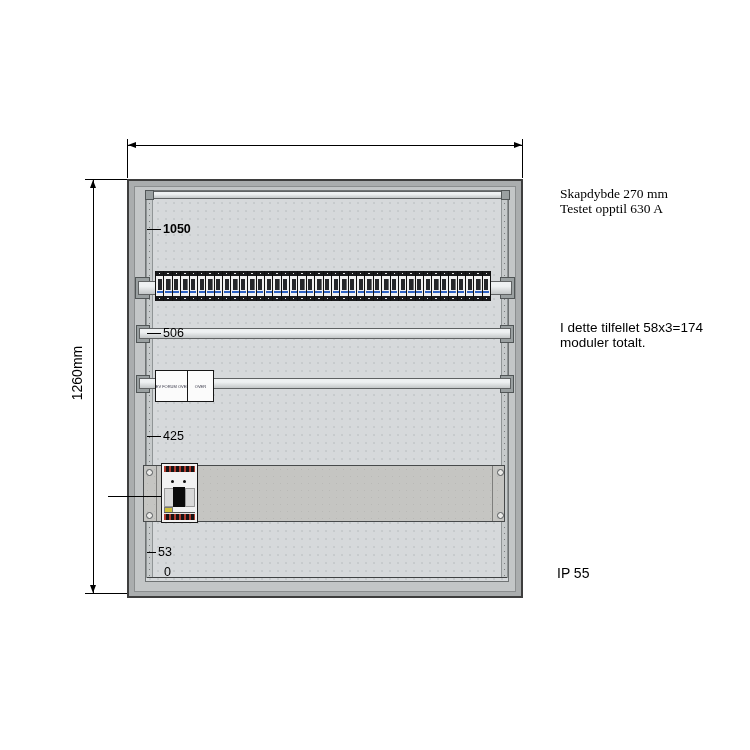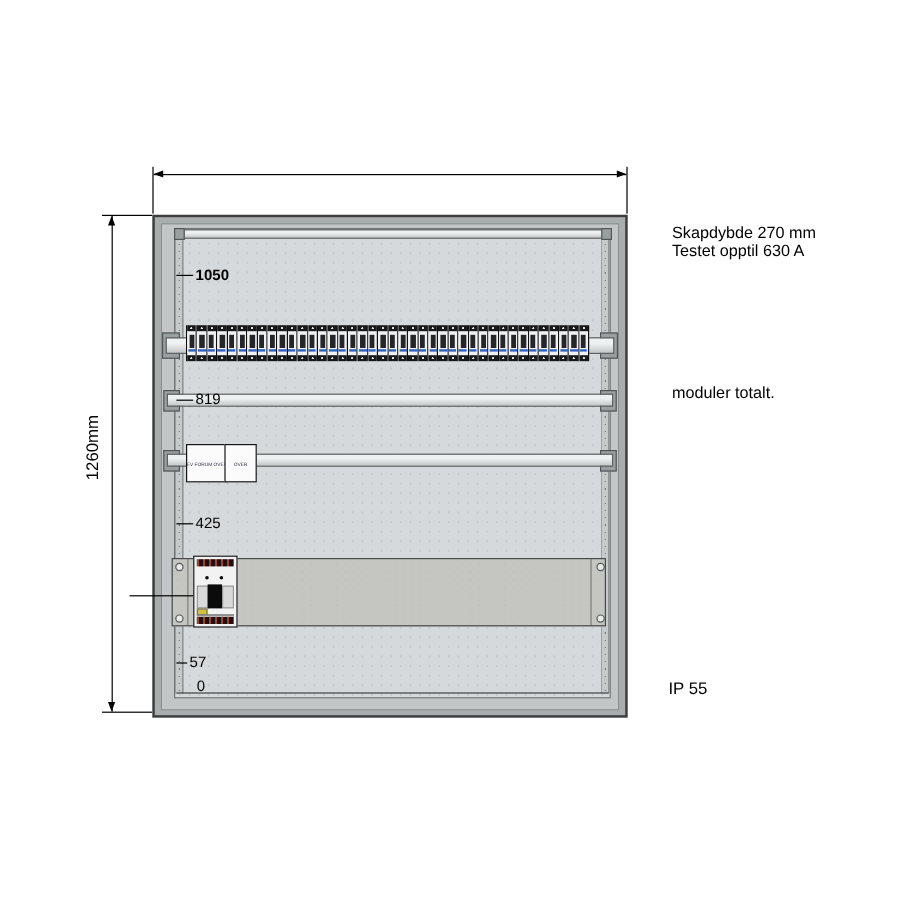--- a/index.html
+++ b/index.html
@@ -182,33 +182,34 @@
     <div class="mccb-chip"></div>
     <div class="mccb-dash"></div>
     <div class="mccb-band" style="bottom:2px;"></div>
   </div>
   <div class="leader" style="left:108px;top:496px;width:53px;"></div>
 
   <div class="leader" style="left:147px;top:229px;width:14px;"></div>
   <div class="lvl" style="left:163px;top:222px;font-weight:bold;">1050</div>
 
   <div class="leader" style="left:147px;top:333px;width:14px;"></div>
-  <div class="lvl" style="left:163px;top:326px;">819</div>
+  <div class="lvl" style="left:163px;top:326px;">506</div>
 
   <div class="leader" style="left:147px;top:436px;width:14px;"></div>
   <div class="lvl" style="left:163px;top:429px;">425</div>
 
   <div class="leader" style="left:147px;top:552px;width:9px;"></div>
-  <div class="lvl" style="left:158px;top:545px;">57</div>
+  <div class="lvl" style="left:158px;top:545px;">53</div>
 
   <div class="leader" style="left:147px;top:577px;width:360px;background:#3f4243;"></div>
   <div class="lvl" style="left:164px;top:565px;">0</div>
 
-  <div class="note" style="left:560px;top:186px;width:185px;">
+  <div class="note" style="left:560px;top:186px;width:185px;font-family:Liberation Serif, serif;">
     <div>Skapdybde 270 mm</div>
     <div>Testet opptil 630 A</div>
   </div>
   <div class="note" style="left:560px;top:320px;width:190px;">
+    <div>I dette tilfellet 58x3=174</div>
     <div>moduler totalt.</div>
   </div>
   <div class="note" style="left:557px;top:566px;font-size:14px;">IP 55</div>
 
 </div>
 
 </body></html>

